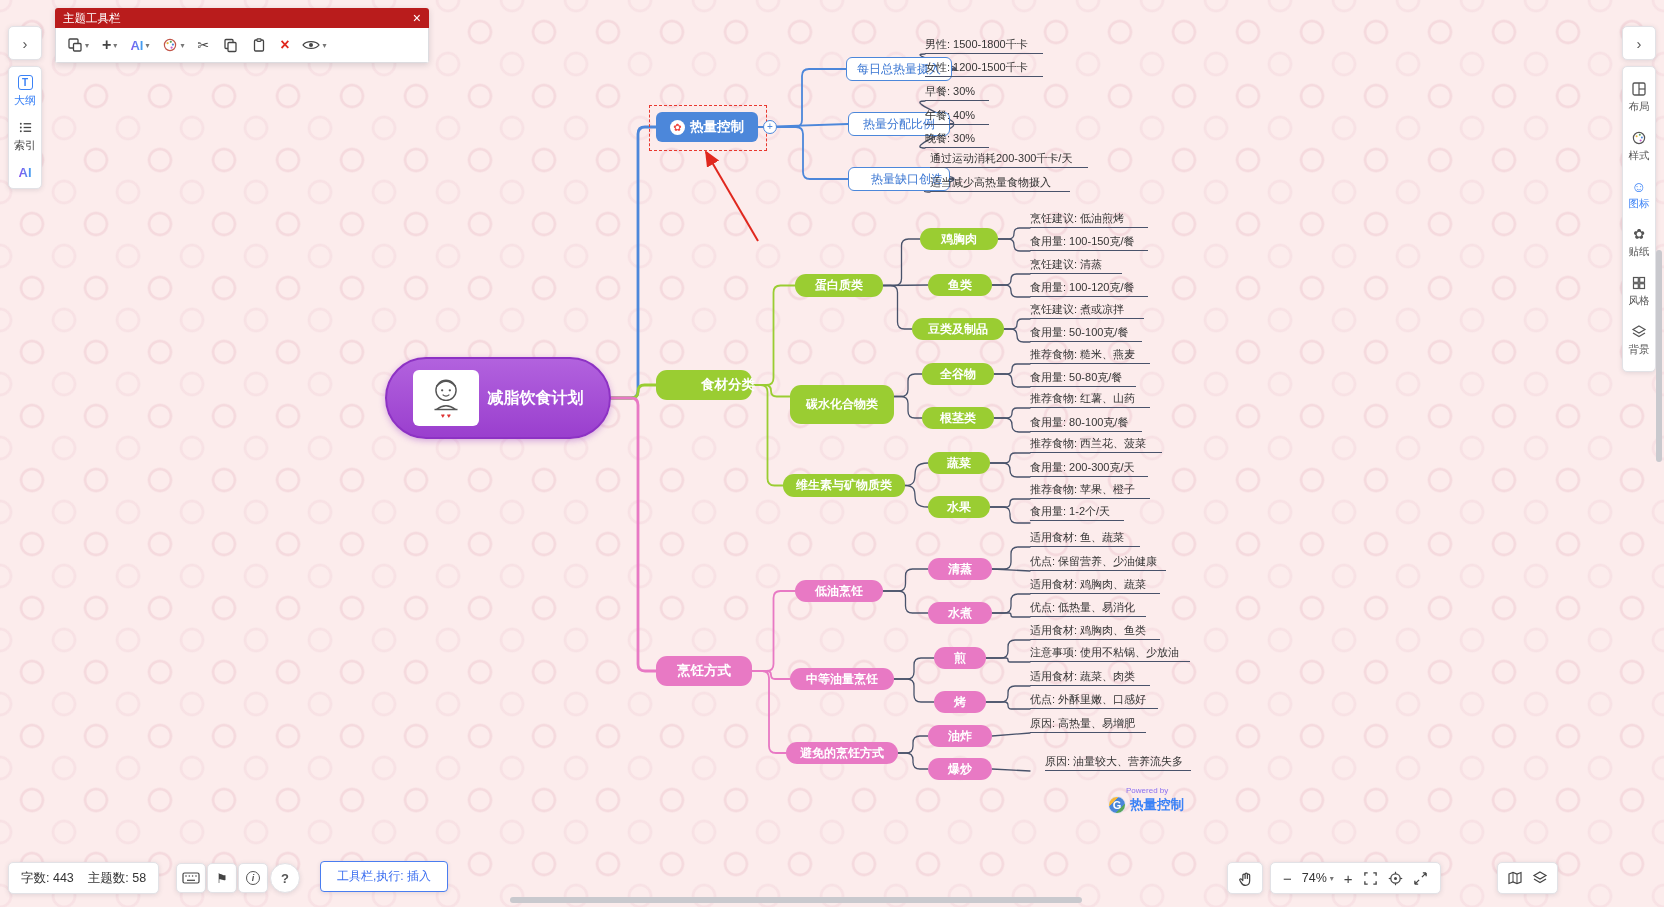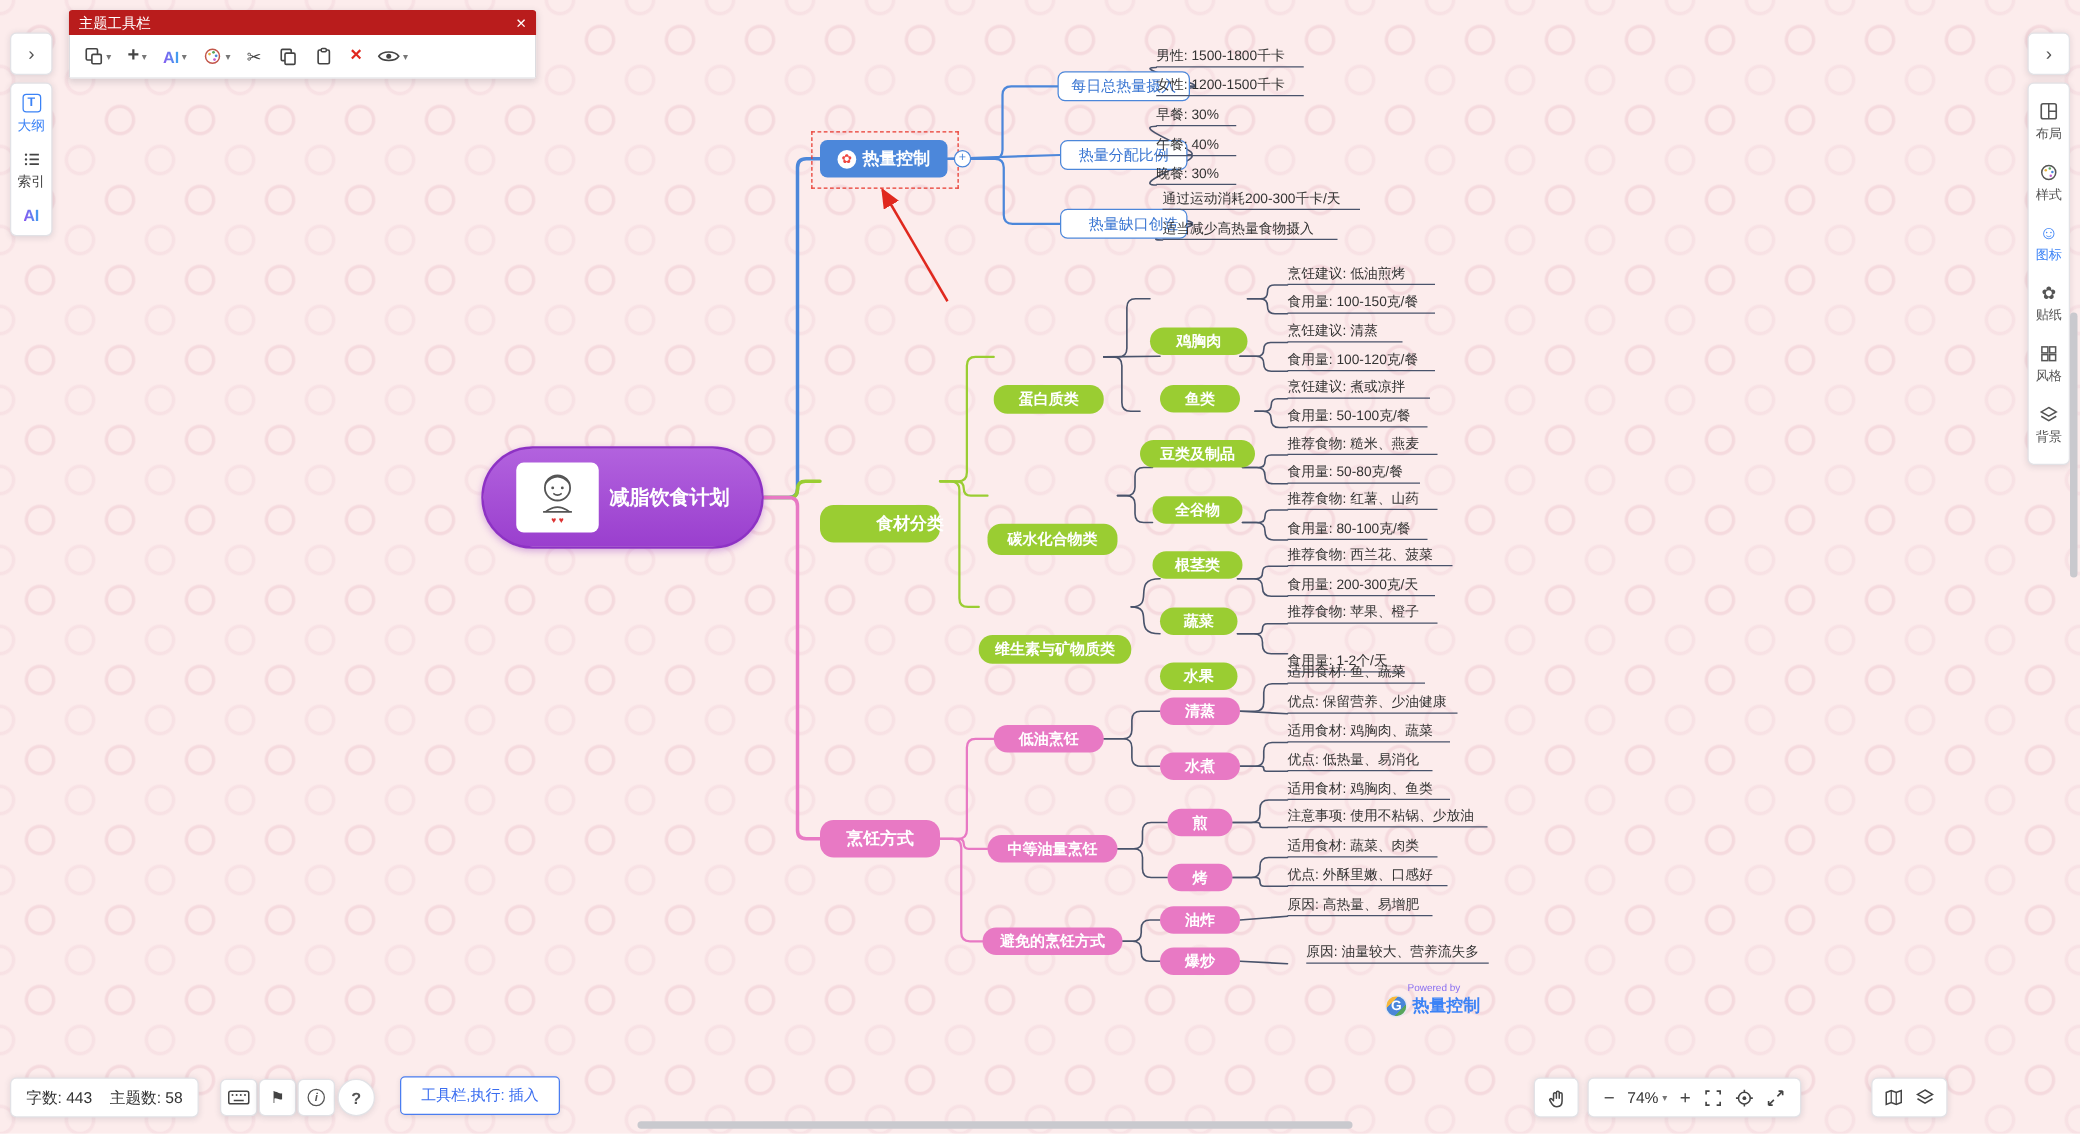--- a/index.html
+++ b/index.html
@@ -21,21 +21,21 @@
   .node{position:absolute;box-sizing:border-box;display:flex;align-items:center;justify-content:center;
     white-space:nowrap;cursor:pointer;z-index:2;}
   .node span{white-space:nowrap;}
   .node.root{background:linear-gradient(180deg,#b262de,#9a3fce);border:2px solid #8d32c4;
     border-radius:42px;color:#fff;gap:9px;font-size:16px;font-weight:bold;
     box-shadow:0 2px 6px rgba(140,40,190,.35);}
   .root-img{width:66px;height:56px;background:#fff;border-radius:6px;display:flex;align-items:center;justify-content:center;}
   .root-img svg{width:58px;height:48px;}
   .node.filled{color:#fff;font-weight:bold;font-size:12px;border-radius:11px;}
   .node.filled.blue{background:#4c87da;border-radius:6px;}
-  .node.filled.green{background:#9acd32;margin-top:34px;}
+  .node.filled.green{background:#9acd32;}
   .node.filled.pink{background:#e879c4;}
   .node.lv1{font-size:13.5px;}
   .node.outline{background:#fff;border:1.6px solid #4c87da;color:#3a76d2;border-radius:6px;font-size:12px;}
   .node.leaf{background:transparent;color:#333;font-size:11px;font-weight:normal;
     justify-content:flex-start;align-items:flex-end;padding-bottom:1px;
     border-bottom:1.5px solid #49536b;border-radius:0;}
   .node-flower{display:inline-flex;align-items:center;justify-content:center;width:15px;height:15px;
     background:#fff;border-radius:50%;color:#f04740;font-size:10px;margin-right:5px;line-height:15px;}
   .selection-box{position:absolute;border:1.6px dashed #e8382e;z-index:1;pointer-events:none;}
   .node-handle{position:absolute;width:14px;height:14px;box-sizing:border-box;border-radius:50%;
@@ -266,21 +266,21 @@
         </div>
         <div class="node filled green" style="left: 912px; top: 318px; width: 92px; height: 22px;">
           <span>豆类及制品</span>
         </div>
         <div class="node leaf green" style="left: 1030px; top: 303px; width: 114px; height: 16px;">
           <span>烹饪建议: 煮或凉拌</span>
         </div>
         <div class="node leaf green" style="left: 1030px; top: 326px; width: 112px; height: 16px;">
           <span>食用量: 50-100克/餐</span>
         </div>
-        <div class="node filled green" style="left: 790px; top: 385px; width: 104px; height: 25px;">
+        <div class="node filled green" style="left: 790px; top: 385px; width: 104px; height: 39px;">
           <span>碳水化合物类</span>
         </div>
         <div class="node filled green" style="left: 922px; top: 363px; width: 72px; height: 22px;">
           <span>全谷物</span>
         </div>
         <div class="node leaf green" style="left: 1030px; top: 348px; width: 120px; height: 16px;">
           <span>推荐食物: 糙米、燕麦</span>
         </div>
         <div class="node leaf green" style="left: 1030px; top: 371px; width: 106px; height: 16px;">
           <span>食用量: 50-80克/餐</span>
@@ -305,21 +305,21 @@
         </div>
         <div class="node leaf green" style="left: 1030px; top: 461px; width: 118px; height: 16px;">
           <span>食用量: 200-300克/天</span>
         </div>
         <div class="node filled green" style="left: 928px; top: 496px; width: 62px; height: 22px;">
           <span>水果</span>
         </div>
         <div class="node leaf green" style="left: 1030px; top: 483px; width: 120px; height: 16px;">
           <span>推荐食物: 苹果、橙子</span>
         </div>
-        <div class="node leaf green" style="left: 1030px; top: 522px; width: 94px; height: 16px;">
+        <div class="node leaf green" style="left: 1030px; top: 505px; width: 94px; height: 16px;">
           <span>食用量: 1-2个/天</span>
         </div>
         <div class="node filled pink lv1" style="left: 656px; top: 656px; width: 96px; height: 30px;">
           <span>烹饪方式</span>
         </div>
         <div class="node filled pink" style="left: 795px; top: 580px; width: 88px; height: 22px;">
           <span>低油烹饪</span>
         </div>
         <div class="node filled pink" style="left: 928px; top: 558px; width: 64px; height: 22px;">
           <span>清蒸</span>

